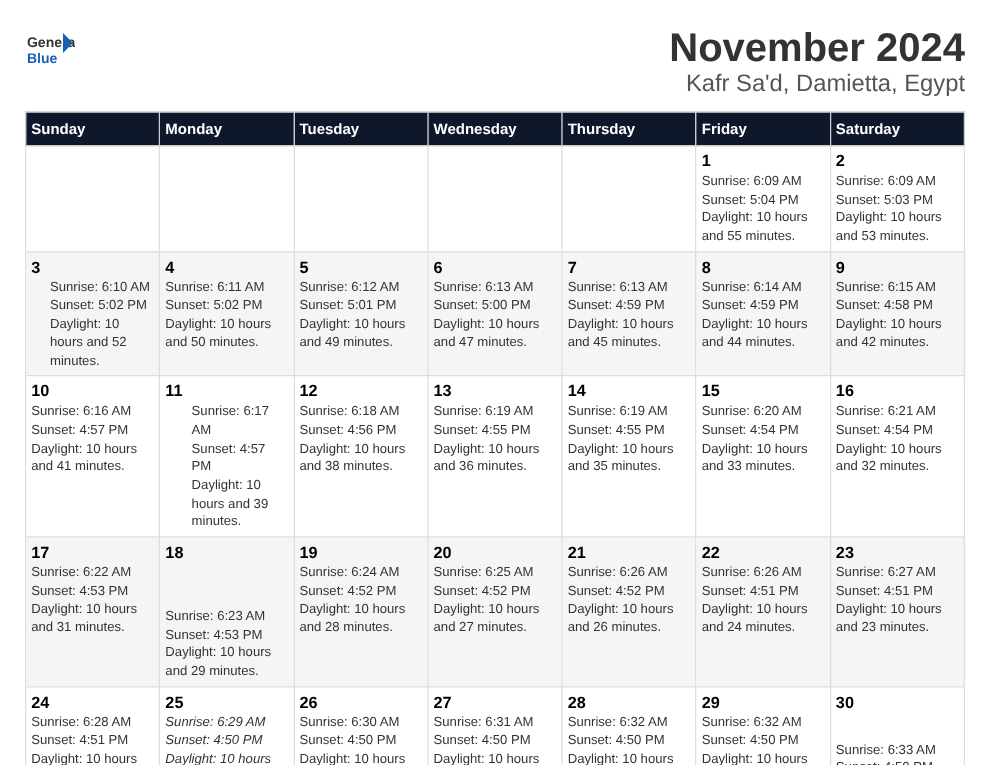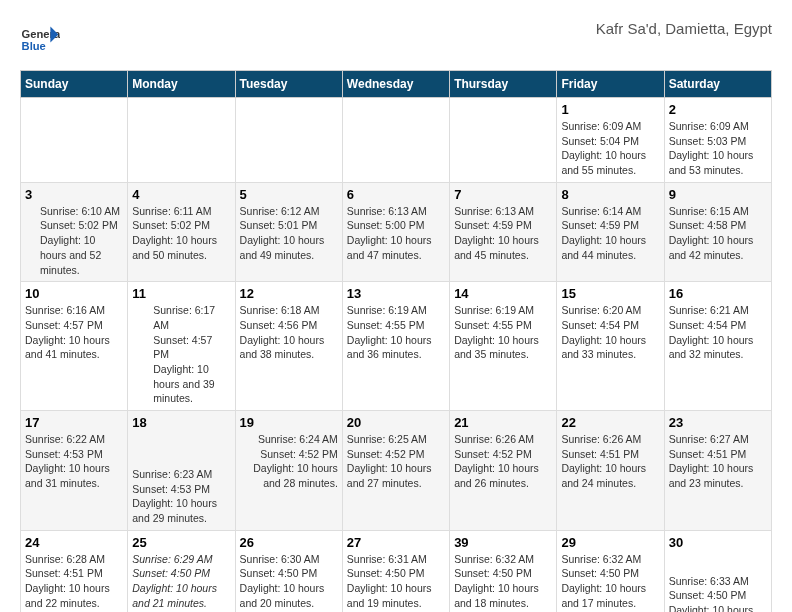--- a/index.html
+++ b/index.html
@@ -30,31 +30,31 @@
     }
     .title-block {
       text-align: right;
     }
     .title-block h1 {
       font-size: 32px;
       font-weight: bold;
       color: #333;
     }
     .title-block h2 {
-      font-size: 15px;
+      font-size: 19px;
       font-weight: normal;
       color: #555;
     }
     table {
       width: 100%;
       border-collapse: collapse;
       font-size: 11px;
     }
     thead tr th {
-      background-color: #0c4a6e;
+      background-color: #0f172a;
       color: #fff;
       padding: 6px 4px;
       text-align: left;
       font-size: 12px;
       border: 1px solid #ccc;
     }
     tbody tr td {
       vertical-align: top;
       padding: 4px;
       border: 1px solid #ddd;
@@ -85,20 +85,21 @@
 
 <div class="header">
   <div class="logo">
     <svg class="logo-icon" viewBox="0 0 50 50" xmlns="http://www.w3.org/2000/svg">
       <text x="2" y="22" font-size="14" font-weight="bold" fill="#333">General</text>
       <text x="2" y="38" font-size="14" font-weight="bold" fill="#1a5fb4">Blue</text>
       <polygon points="38,8 48,18 38,28" fill="#1a5fb4"></polygon>
     </svg>
   </div>
   <div class="title-block">
+    <h1>November 2024</h1>
     <h2>Kafr Sa'd, Damietta, Egypt</h2>
   </div>
 </div>
 
 <table>
   <thead>
     <tr id="header-row">
         <th>Sunday</th>
         <th>Monday</th>
         <th>Tuesday</th>
@@ -224,21 +225,21 @@
 Daylight: 10 hours and 31 minutes.</div>
         </td>
         <td>
           <div class="day-num">18</div>
           <div class="day-info" style="white-space: pre-line; margin-top: 37px;">Sunrise: 6:23 AM
 Sunset: 4:53 PM
 Daylight: 10 hours and 29 minutes.</div>
         </td>
         <td>
           <div class="day-num">19</div>
-          <div class="day-info" style="white-space: pre-line; text-align: right;">Sunrise: 6:24 AM
+          <div class="day-info" style="white-space: pre-line;">Sunrise: 6:24 AM
 Sunset: 4:52 PM
 Daylight: 10 hours and 28 minutes.</div>
         </td>
         <td>
           <div class="day-num">20</div>
           <div class="day-info" style="white-space: pre-line;">Sunrise: 6:25 AM
 Sunset: 4:52 PM
 Daylight: 10 hours and 27 minutes.</div>
         </td>
         <td>
@@ -279,21 +280,21 @@
 Sunset: 4:50 PM
 Daylight: 10 hours and 20 minutes.</div>
         </td>
         <td>
           <div class="day-num">27</div>
           <div class="day-info" style="white-space: pre-line;">Sunrise: 6:31 AM
 Sunset: 4:50 PM
 Daylight: 10 hours and 19 minutes.</div>
         </td>
         <td>
-          <div class="day-num">39</div>
+          <div class="day-num">28</div>
           <div class="day-info" style="white-space: pre-line;">Sunrise: 6:32 AM
 Sunset: 4:50 PM
 Daylight: 10 hours and 18 minutes.</div>
         </td>
         <td>
           <div class="day-num">29</div>
           <div class="day-info" style="white-space: pre-line;">Sunrise: 6:32 AM
 Sunset: 4:50 PM
 Daylight: 10 hours and 17 minutes.</div>
         </td>

